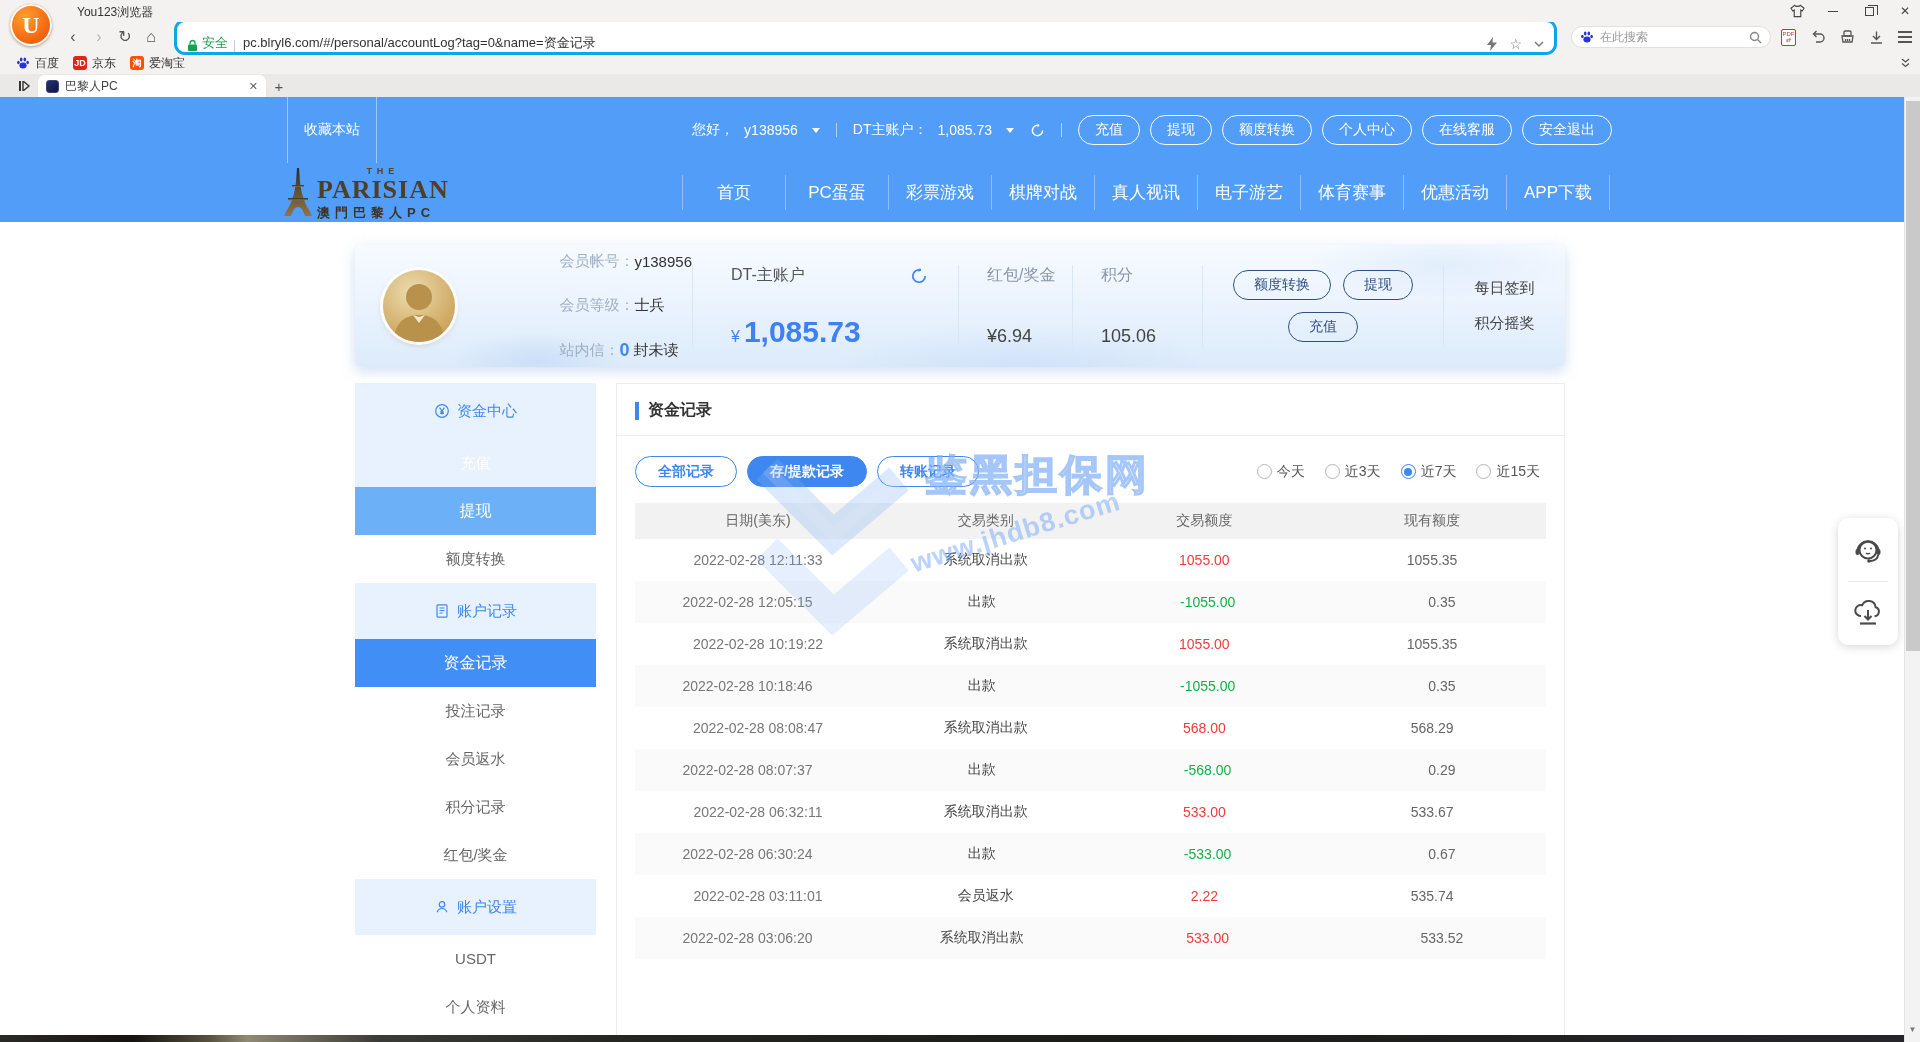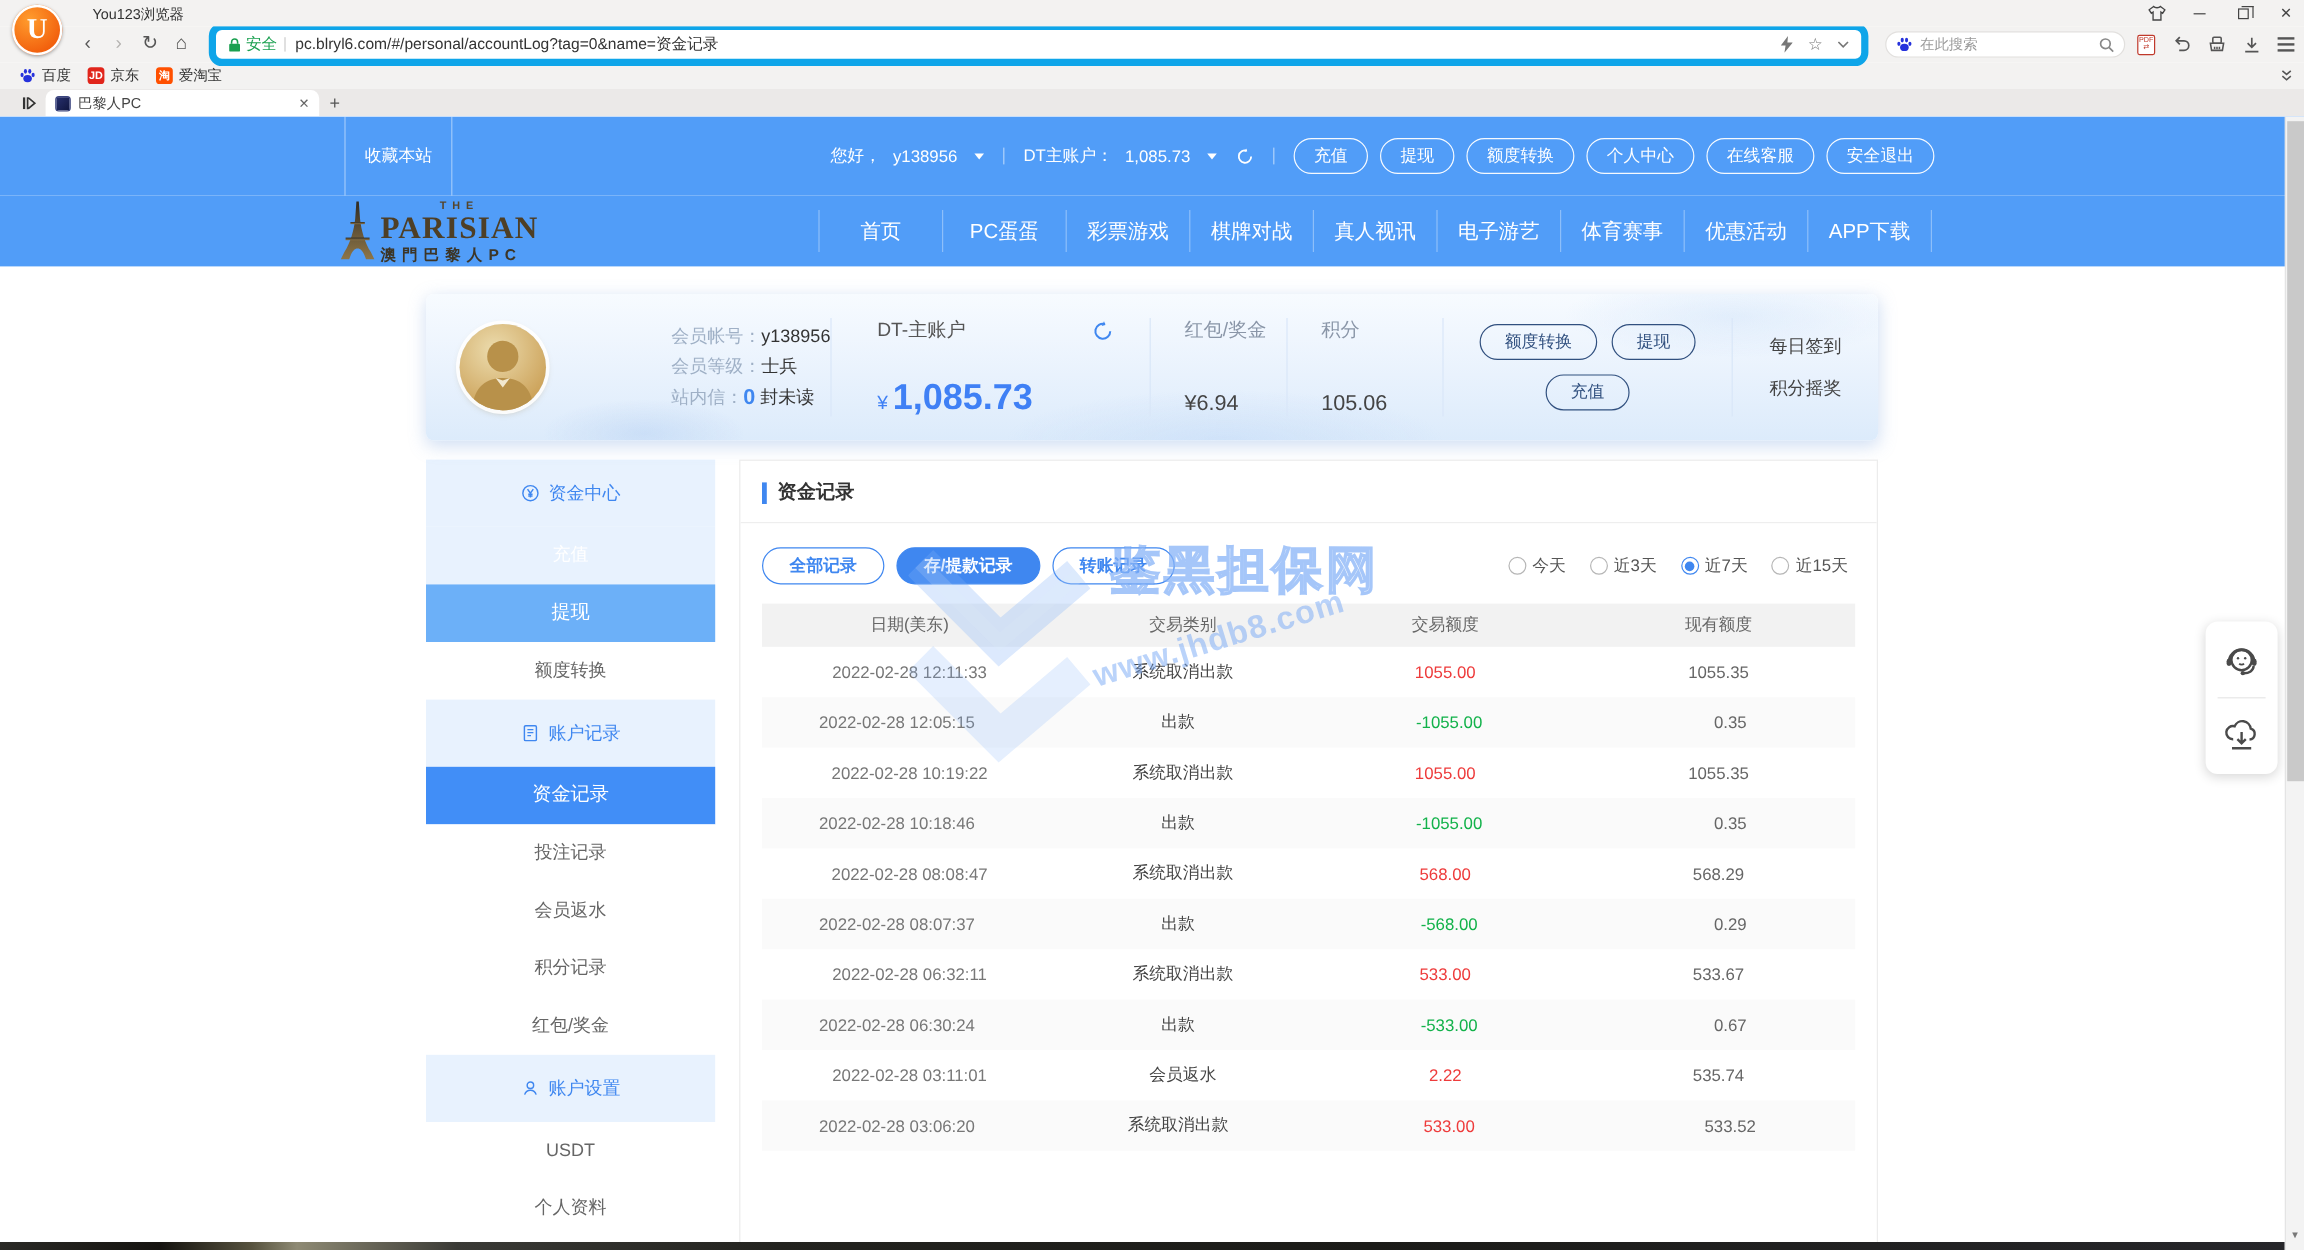--- a/index.html
+++ b/index.html
@@ -13,21 +13,21 @@
   .win-controls .wbtn{width:18px;text-align:center;font-size:12px;cursor:default;display:flex;align-items:center;justify-content:center;}
   .restore-glyph{width:9px;height:9px;border:1px solid #444;position:relative;}
   .restore-glyph:before{content:"";position:absolute;left:2px;top:-3px;width:9px;height:9px;border:1px solid #444;border-bottom:none;border-left:none;}
   .min-glyph{width:10px;height:1px;background:#444;}
   .browser-logo{position:absolute;left:10px;top:4px;width:42px;height:42px;border-radius:50%;z-index:30;
     background:radial-gradient(circle at 35% 30%,#ff9d2e,#f2600d 70%);box-shadow:0 1px 3px rgba(0,0,0,.35),inset 0 0 0 2px #fff;
     display:flex;align-items:center;justify-content:center;color:#fff;font-weight:bold;font-size:24px;font-family:"Liberation Serif","DejaVu Serif",serif;}
   .toolbar{height:30px;background:#f3f2f1;display:flex;align-items:center;padding-left:60px;padding-right:8px;}
   .nav-ico{width:26px;text-align:center;color:#555;font-size:16px;line-height:1;cursor:default;flex:none;}
   .nav-ico.dis{color:#b5b3b1;}
-  .addr{flex:1;height:36px;margin:0 14px 0 10px;background:#fff;border:6px solid #0ea5e9;border-radius:11px;display:flex;align-items:center;padding:0 10px;min-width:0;}
+  .addr{flex:1;height:36px;margin:0 14px 0 10px;background:#fff;border:3px solid #0ea5e9;border-radius:11px;display:flex;align-items:flex-end;padding:0 10px;min-width:0;}
   .addr .lock{flex:none;}
   .addr .sec{color:#1ba050;font-size:13px;margin:0 6px 0 4px;}
   .addr .sep{width:1px;height:12px;background:#ccc;margin-right:8px;}
   .addr .url{font-size:13px;color:#333;white-space:nowrap;overflow:hidden;flex:1;}
   .addr-right{display:flex;align-items:center;gap:12px;flex:none;color:#777;}
   .searchbox{width:200px;height:22px;background:#fff;border:1px solid #e2e0de;border-radius:11px;display:flex;align-items:center;padding:0 8px;margin-right:10px;flex:none;}
   .searchbox .ph{flex:1;font-size:12px;color:#9a9a9a;margin-left:6px;}
   .tb-icons{display:flex;align-items:center;gap:14px;flex:none;color:#555;}
   .pdf-ico{width:15px;height:17px;border:1px solid #c0392b;border-radius:2px;font-size:6px;color:#c0392b;display:flex;flex-direction:column;align-items:center;justify-content:center;line-height:1;background:#fff;}
   .hamburger{display:flex;flex-direction:column;gap:3px;}
@@ -70,21 +70,21 @@
     box-shadow:0 4px 14px rgba(120,160,220,.35);}
   .profile-card:before{content:"";position:absolute;inset:0;border-radius:6px;
     background:radial-gradient(120px 40px at 15% 95%,rgba(170,200,240,.35),transparent 70%),
                radial-gradient(260px 60px at 55% 100%,rgba(180,208,245,.3),transparent 70%),
                radial-gradient(200px 50px at 90% 15%,rgba(200,222,248,.4),transparent 70%);pointer-events:none;}
   .seg{position:relative;display:flex;flex-direction:column;justify-content:space-between;padding:2px 0;}
   .seg+.seg{border-left:1px solid #d9e6f8;}
   .seg-user{width:337px;border-left:none!important;flex-direction:row;align-items:center;gap:18px;padding-left:28px;}
   .avatar{width:72px;height:72px;border-radius:50%;flex:none;background:radial-gradient(circle at 40% 30%,#ecdcae,#cda45c 75%);
     box-shadow:0 0 0 3px rgba(255,255,255,.9),0 2px 6px rgba(150,120,60,.4);overflow:hidden;position:relative;}
-  .info-rows{display:flex;flex-direction:column;gap:6px;font-size:15px;}
+  .info-rows{display:flex;flex-direction:column;gap:25px;font-size:15px;}
   .info-row{display:flex;align-items:center;white-space:nowrap;}
   .info-label{color:#9fb0c6;}
   .info-value{color:#333;}
   .mail-count{color:#3f87f0;font-weight:bold;font-size:18px;margin-right:4px;}
   .seg-wallet{width:266px;padding:0 30px 0 38px;}
   .wallet-top{display:flex;align-items:center;justify-content:space-between;color:#555;font-size:16px;}
   .wallet-amount{color:#3f80f5;font-weight:bold;font-size:30px;line-height:1;}
   .wallet-amount .cur{font-size:16px;font-weight:normal;margin-right:4px;}
   .seg-plain{padding:0 10px 0 28px;}
   .seg-bonus{width:114px;}

